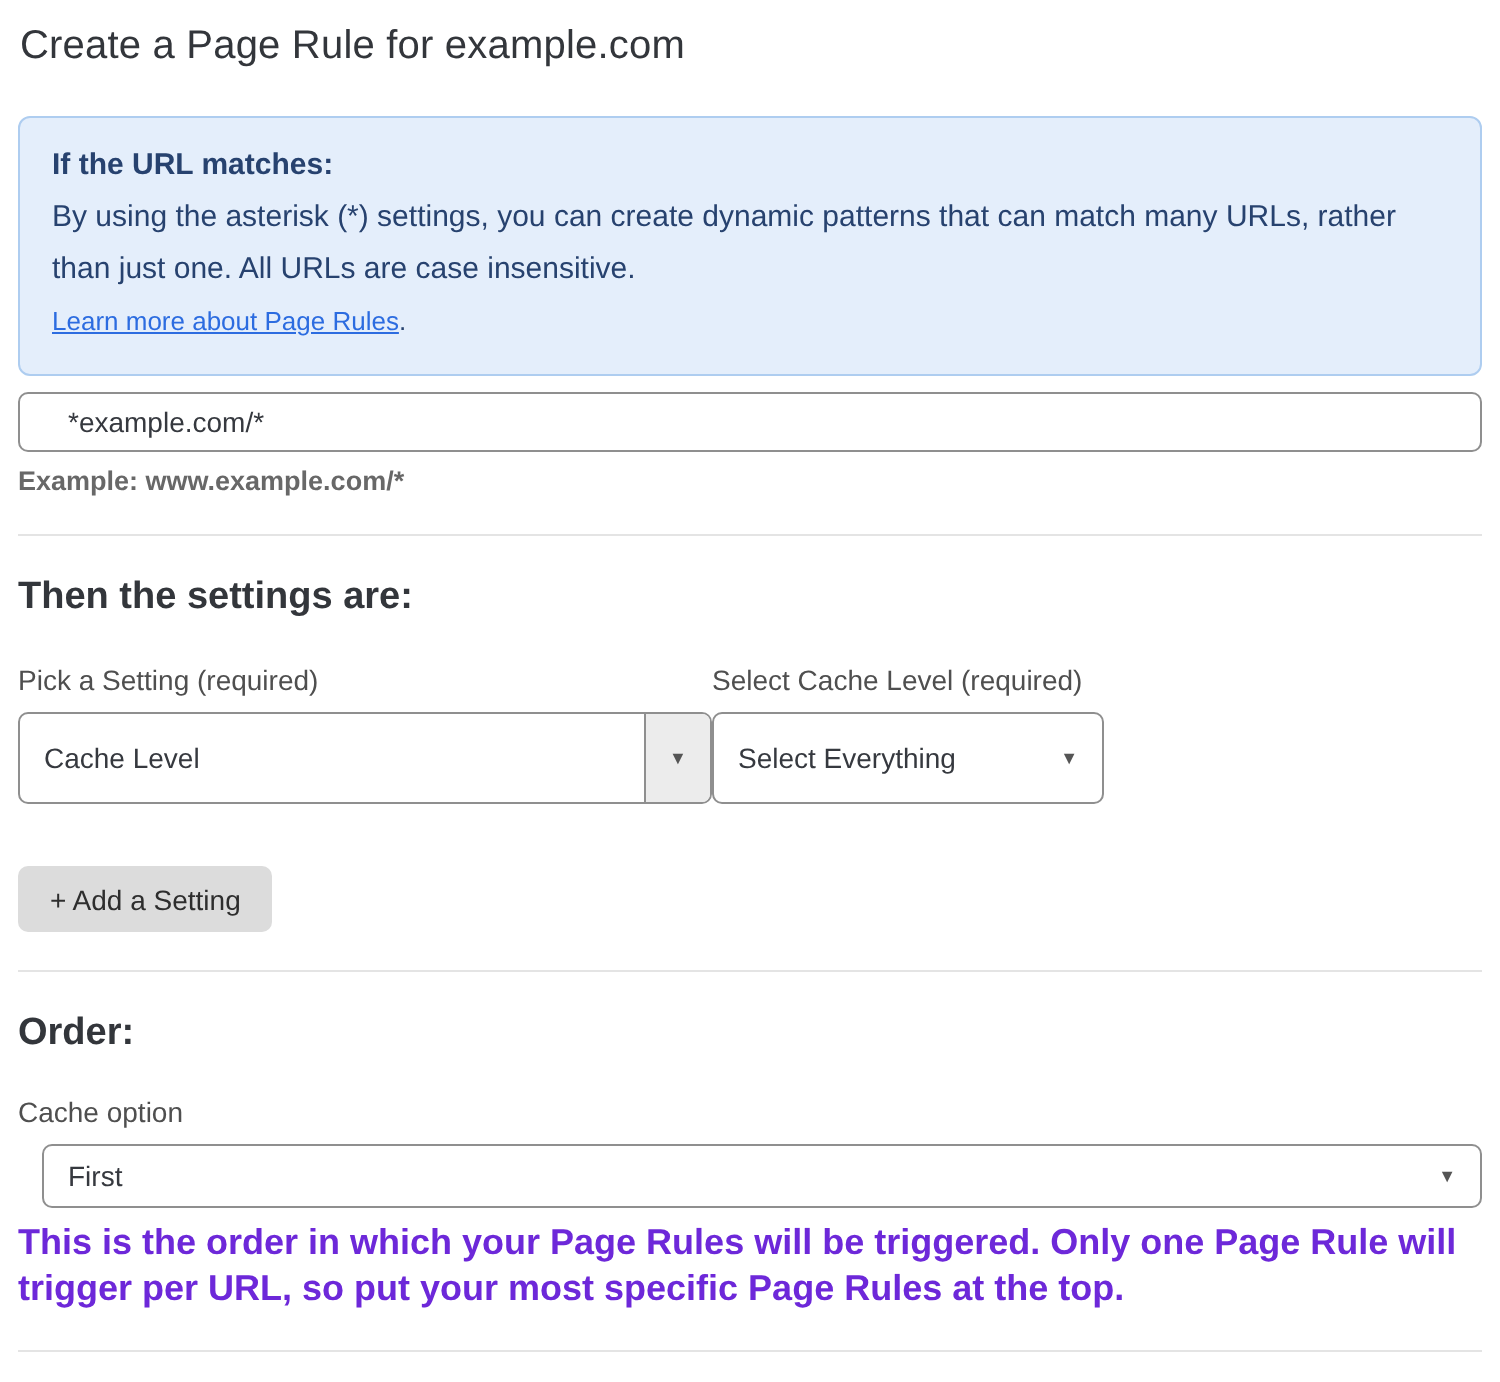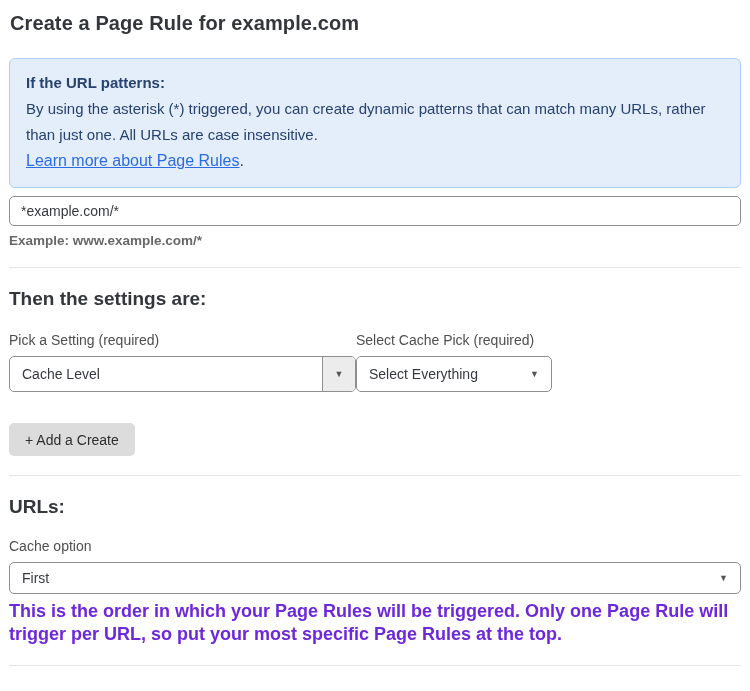--- a/index.html
+++ b/index.html
@@ -6,21 +6,21 @@
   html, body { margin: 0; padding: 0; background: #ffffff; }
   body {
     font-family: "Liberation Sans", sans-serif;
     color: #36393f;
     width: 750px;
   }
   .container { width: 750px; padding: 12px 9px 20px 9px; }
 
   h1.page-title {
     font-size: 20px;
-    font-weight: 700;
+    font-weight: 400;
     margin: 0;
     padding-left: 1px;
     color: #33363b;
     letter-spacing: .1px;
   }
 
   .info-box {
     margin-top: 23px;
     background: #e4eefb;
     border: 1px solid #aecdf0;
@@ -31,41 +31,41 @@
     font-size: 15px;
     font-weight: 700;
     color: #27426f;
     line-height: 26px;
   }
   .info-body {
     font-size: 15px;
     color: #27426f;
     line-height: 26px;
   }
-  .info-link-row { font-size: 16px; line-height: 26px; color: #27426f; }
+  .info-link-row { font-size: 13px; line-height: 26px; color: #27426f; }
   a.info-link {
     color: #2c6ce0;
     text-decoration: underline;
     cursor: pointer;
   }
 
   .field-label {
     display: block;
     font-size: 14px;
     color: #4f4f4f;
     margin-top: 20px;
   }
   .text-input {
     display: block;
     width: 100%;
     height: 30px;
     margin-top: 8px;
     border: 1px solid #8f8f8f;
     border-radius: 5px;
-    padding: 0 11px;
+    padding: 0 24px;
     font-family: "Liberation Sans", sans-serif;
     font-size: 14px;
     color: #36393f;
     background: #fff;
   }
   .helper {
     font-size: 13.5px;
     color: #686868;
     margin-top: 7px;
     font-weight: bold;
@@ -84,21 +84,21 @@
     color: #33363b;
   }
 
   .settings-row { display: flex; margin-top: 22px; }
   .field .field-label { margin-top: 0; }
   .setting-field { width: 347px; }
   .cache-field { width: 196px; }
 
   .select {
     margin-top: 8px;
-    height: 36px;
+    height: 46px;
     background: #fff;
     border: 1px solid #8f8f8f;
     border-radius: 5px;
     display: flex;
     align-items: center;
     font-size: 14px;
     color: #36393f;
     cursor: pointer;
     overflow: hidden;
   }
@@ -111,21 +111,21 @@
     display: flex;
     align-items: center;
     justify-content: center;
   }
   .arrow {
     font-size: 9px;
     color: #555;
     line-height: 1;
   }
   .inline-arrow { padding-right: 12px; font-size: 9px; color: #555; }
-  .select.full { height: 32px; }
+  .select.full { height: 32px; margin-left: 12px; }
 
   .btn {
     font-family: "Liberation Sans", sans-serif;
     font-size: 14px;
     height: 32px;
     border: none;
     border-radius: 5px;
     padding: 0 16px;
     cursor: pointer;
   }
@@ -136,22 +136,22 @@
   .order-helper { font-size: 18px; color: #6d28d9; line-height: 23px; margin-top: 6px; }
 </style>
 </head>
 <body>
 
 <div class="container">
 
   <h1 class="page-title">Create a Page Rule for example.com</h1>
 
   <div class="info-box">
-    <div class="info-heading">If the URL patterns:</div>
-    <div class="info-body">By using the asterisk (*) triggered, you can create dynamic patterns that can match many URLs, rather than just one. All URLs are case insensitive.</div>
+    <div class="info-heading">If the URL matches:</div>
+    <div class="info-body">By using the asterisk (*) settings, you can create dynamic patterns that can match many URLs, rather than just one. All URLs are case insensitive.</div>
     <div class="info-link-row"><a class="info-link" href="#">Learn more about Page Rules</a><span>.</span></div>
   </div>
 
   <input class="text-input" type="text" value="*example.com/*" style="">
   <div class="helper">Example: www.example.com/*</div>
 
   <hr class="divider">
 
   <h2 class="section-heading">Then the settings are:</h2>
 
@@ -159,33 +159,33 @@
     <div class="field setting-field">
       <label class="field-label">Pick a Setting (required)</label>
       <div class="select">
         <span class="select-value">Cache Level</span>
         <span class="arrow-seg">
             <span class="arrow">▼</span>
           </span>
       </div>
     </div>
     <div class="field cache-field">
-      <label class="field-label">Select Cache Pick (required)</label>
+      <label class="field-label">Select Cache Level (required)</label>
       <div class="select">
         <span class="select-value">Select Everything</span>
         <span class="inline-arrow">▼</span>
       </div>
     </div>
   </div>
 
-  <button class="btn btn-gray add-setting">+ Add a Create</button>
+  <button class="btn btn-gray add-setting">+ Add a Setting</button>
 
   <hr class="divider">
 
-  <h2 class="section-heading">URLs:</h2>
+  <h2 class="section-heading">Order:</h2>
 
   <label class="field-label">Cache option</label>
   <div class="select full order-select">
     <span class="select-value">First</span>
     <span class="inline-arrow">▼</span>
   </div>
   <div class="helper order-helper">This is the order in which your Page Rules will be triggered. Only one Page Rule will trigger per URL, so put your most specific Page Rules at the top.</div>
 
   <hr class="divider">
 

